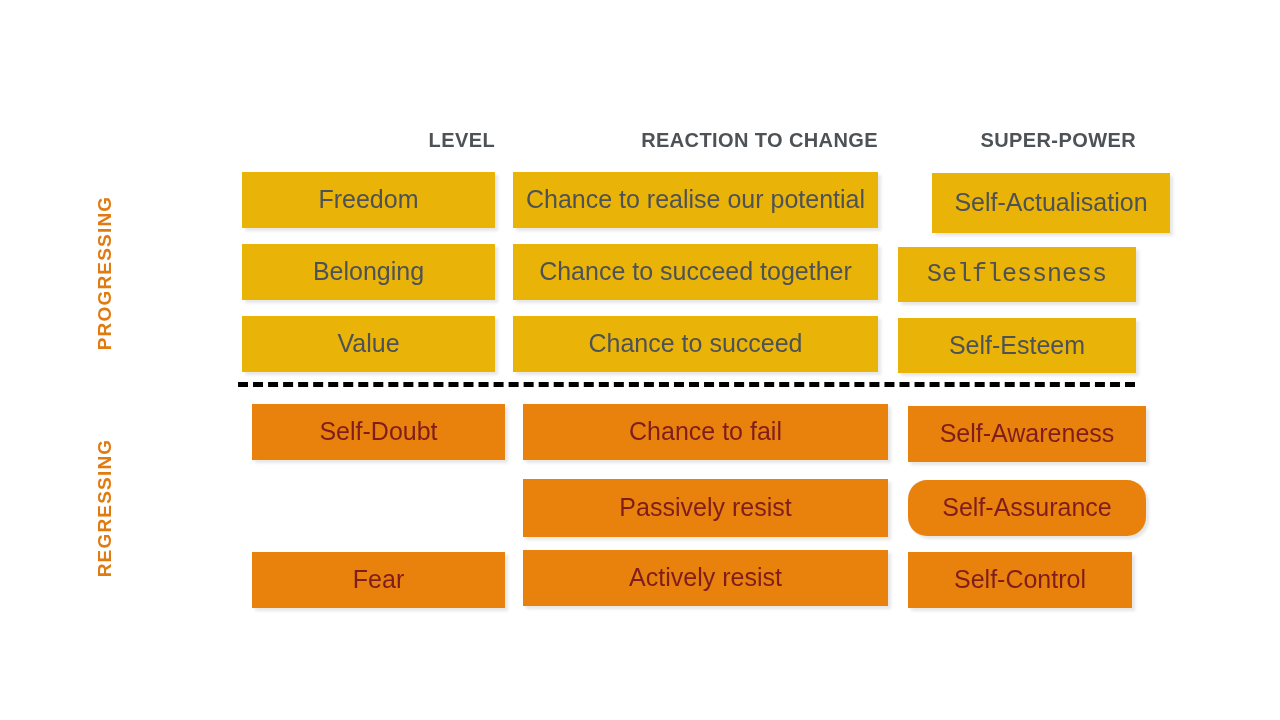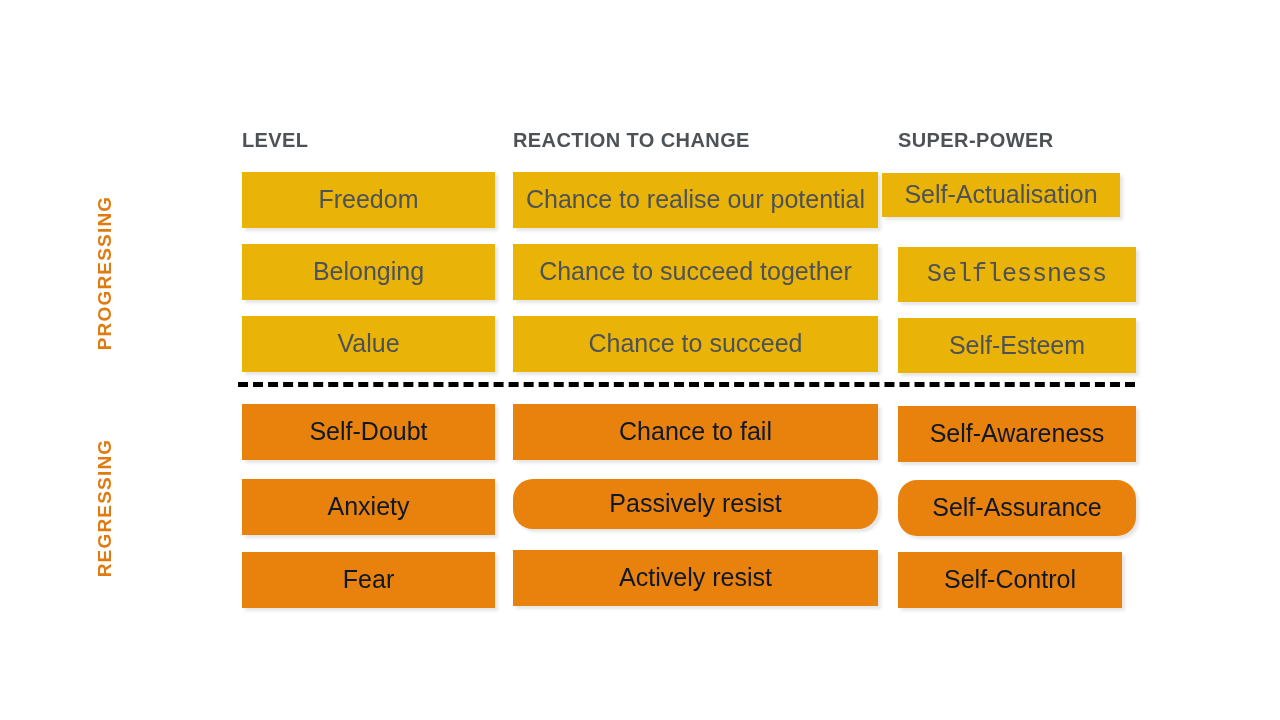--- a/index.html
+++ b/index.html
@@ -22,21 +22,21 @@
     background: #ffffff;
   }
 
   
   .col-header {
     position: absolute;
     font-size: 20px;
     font-weight: bold;
     letter-spacing: 0.4px;
     color: #4d5256;
-    text-align: left;
+    text-align: right;
     white-space: nowrap;
   }
   #header-level      { left: 242px; top: 129px; width: 253px; }
   #header-reaction   { left: 513px; top: 129px; width: 365px; }
   #header-superpower { left: 898px; top: 129px; width: 238px; }
 
   
   .side-label {
     position: absolute;
     font-size: 19px;
@@ -70,21 +70,22 @@
     line-height: 1.1;
     white-space: nowrap;
     box-shadow: 3px 3px 3px rgba(0,0,0,0.10);
   }
   .bar.green {
     background: #eab308;
     color: #4d5256;
   }
   .bar.orange {
     background: #e8820c;
-    color: #0f172a;
+    color: #7f1d1d;
+    margin-left: 10px;
   }
 
   
   #divider {
     position: absolute;
     left: 238px;
     top: 382px;
     width: 897px;
     height: 0;
     border-top: 5px dashed #000000;
@@ -97,37 +98,36 @@
 
   <div class="col-header" id="header-level">LEVEL</div>
   <div class="col-header" id="header-reaction">REACTION TO CHANGE</div>
   <div class="col-header" id="header-superpower">SUPER-POWER</div>
 
   <div class="side-label" id="label-progressing">PROGRESSING</div>
   <div class="side-label" id="label-regressing">REGRESSING</div>
 
   <div class="bar green" style="left:242px; top:172px; width:253px; height:56px;">Freedom</div>
   <div class="bar green" style="left:513px; top:172px; width:365px; height:56px;">Chance to realise our potential</div>
-  <div class="bar green" style="left:882px; top:173px; width:238px; height:44px;">Self-Actualisation</div>
+  <div class="bar green" style="left:932px; top:173px; width:238px; height:60px;">Self-Actualisation</div>
 
   <div class="bar green" style="left:242px; top:244px; width:253px; height:56px;">Belonging</div>
   <div class="bar green" style="left:513px; top:244px; width:365px; height:56px;">Chance to succeed together</div>
   <div class="bar green" style="left:898px; top:247px; width:238px; height:55px;font-family:Liberation Mono, monospace;">Selflessness</div>
 
   <div class="bar green" style="left:242px; top:316px; width:253px; height:56px;">Value</div>
   <div class="bar green" style="left:513px; top:316px; width:365px; height:56px;">Chance to succeed</div>
   <div class="bar green" style="left:898px; top:318px; width:238px; height:55px;">Self-Esteem</div>
 
   <div id="divider"></div>
 
   <div class="bar orange" style="left:242px; top:404px; width:253px; height:56px;">Self-Doubt</div>
   <div class="bar orange" style="left:513px; top:404px; width:365px; height:56px;">Chance to fail</div>
   <div class="bar orange" style="left:898px; top:406px; width:238px; height:56px;">Self-Awareness</div>
 
-  <div class="bar orange" style="left:242px; top:479px; width:253px; height:56px;">Anxiety</div>
-  <div class="bar orange" style="left:513px; top:479px; width:365px; height:50px;border-radius:20px;">Passively resist</div>
+  <div class="bar orange" style="left:513px; top:479px; width:365px; height:58px;">Passively resist</div>
   <div class="bar orange" style="left:898px; top:480px; width:238px; height:56px;border-radius:19px;">Self-Assurance</div>
 
   <div class="bar orange" style="left:242px; top:552px; width:253px; height:56px;">Fear</div>
   <div class="bar orange" style="left:513px; top:550px; width:365px; height:56px;">Actively resist</div>
   <div class="bar orange" style="left:898px; top:552px; width:224px; height:56px;">Self-Control</div>
 
 </div>
 
 </body></html>

